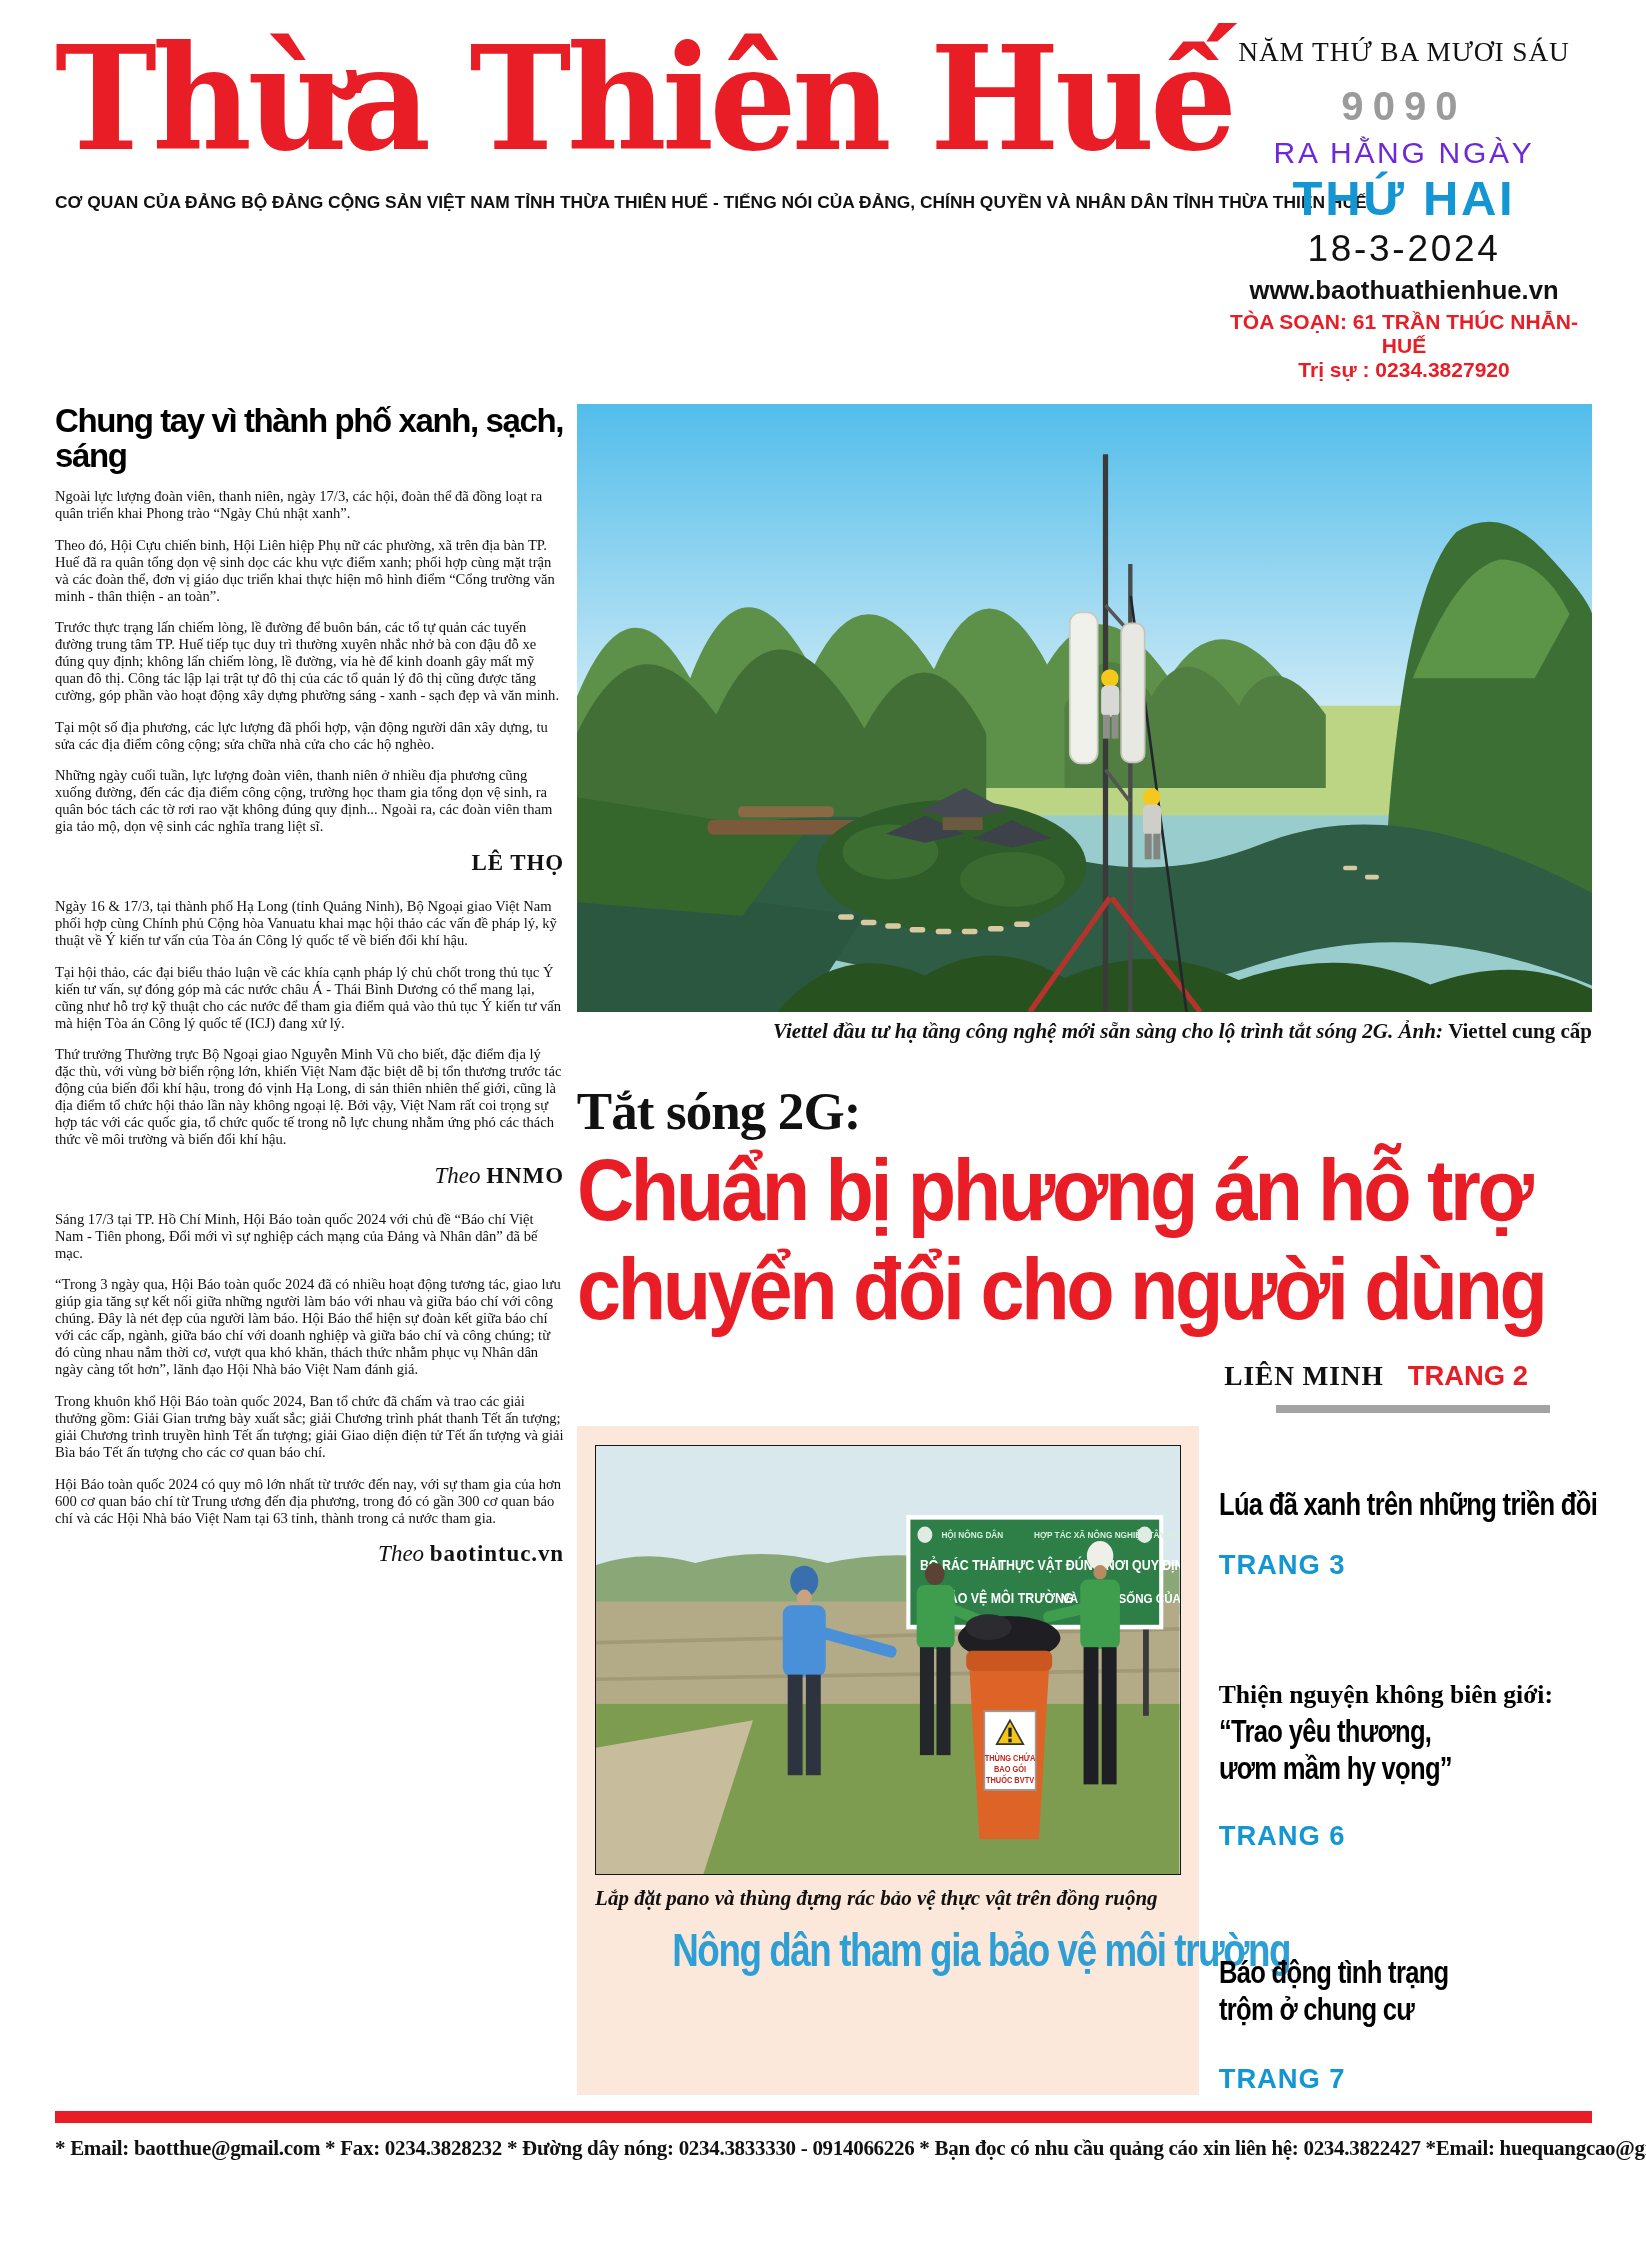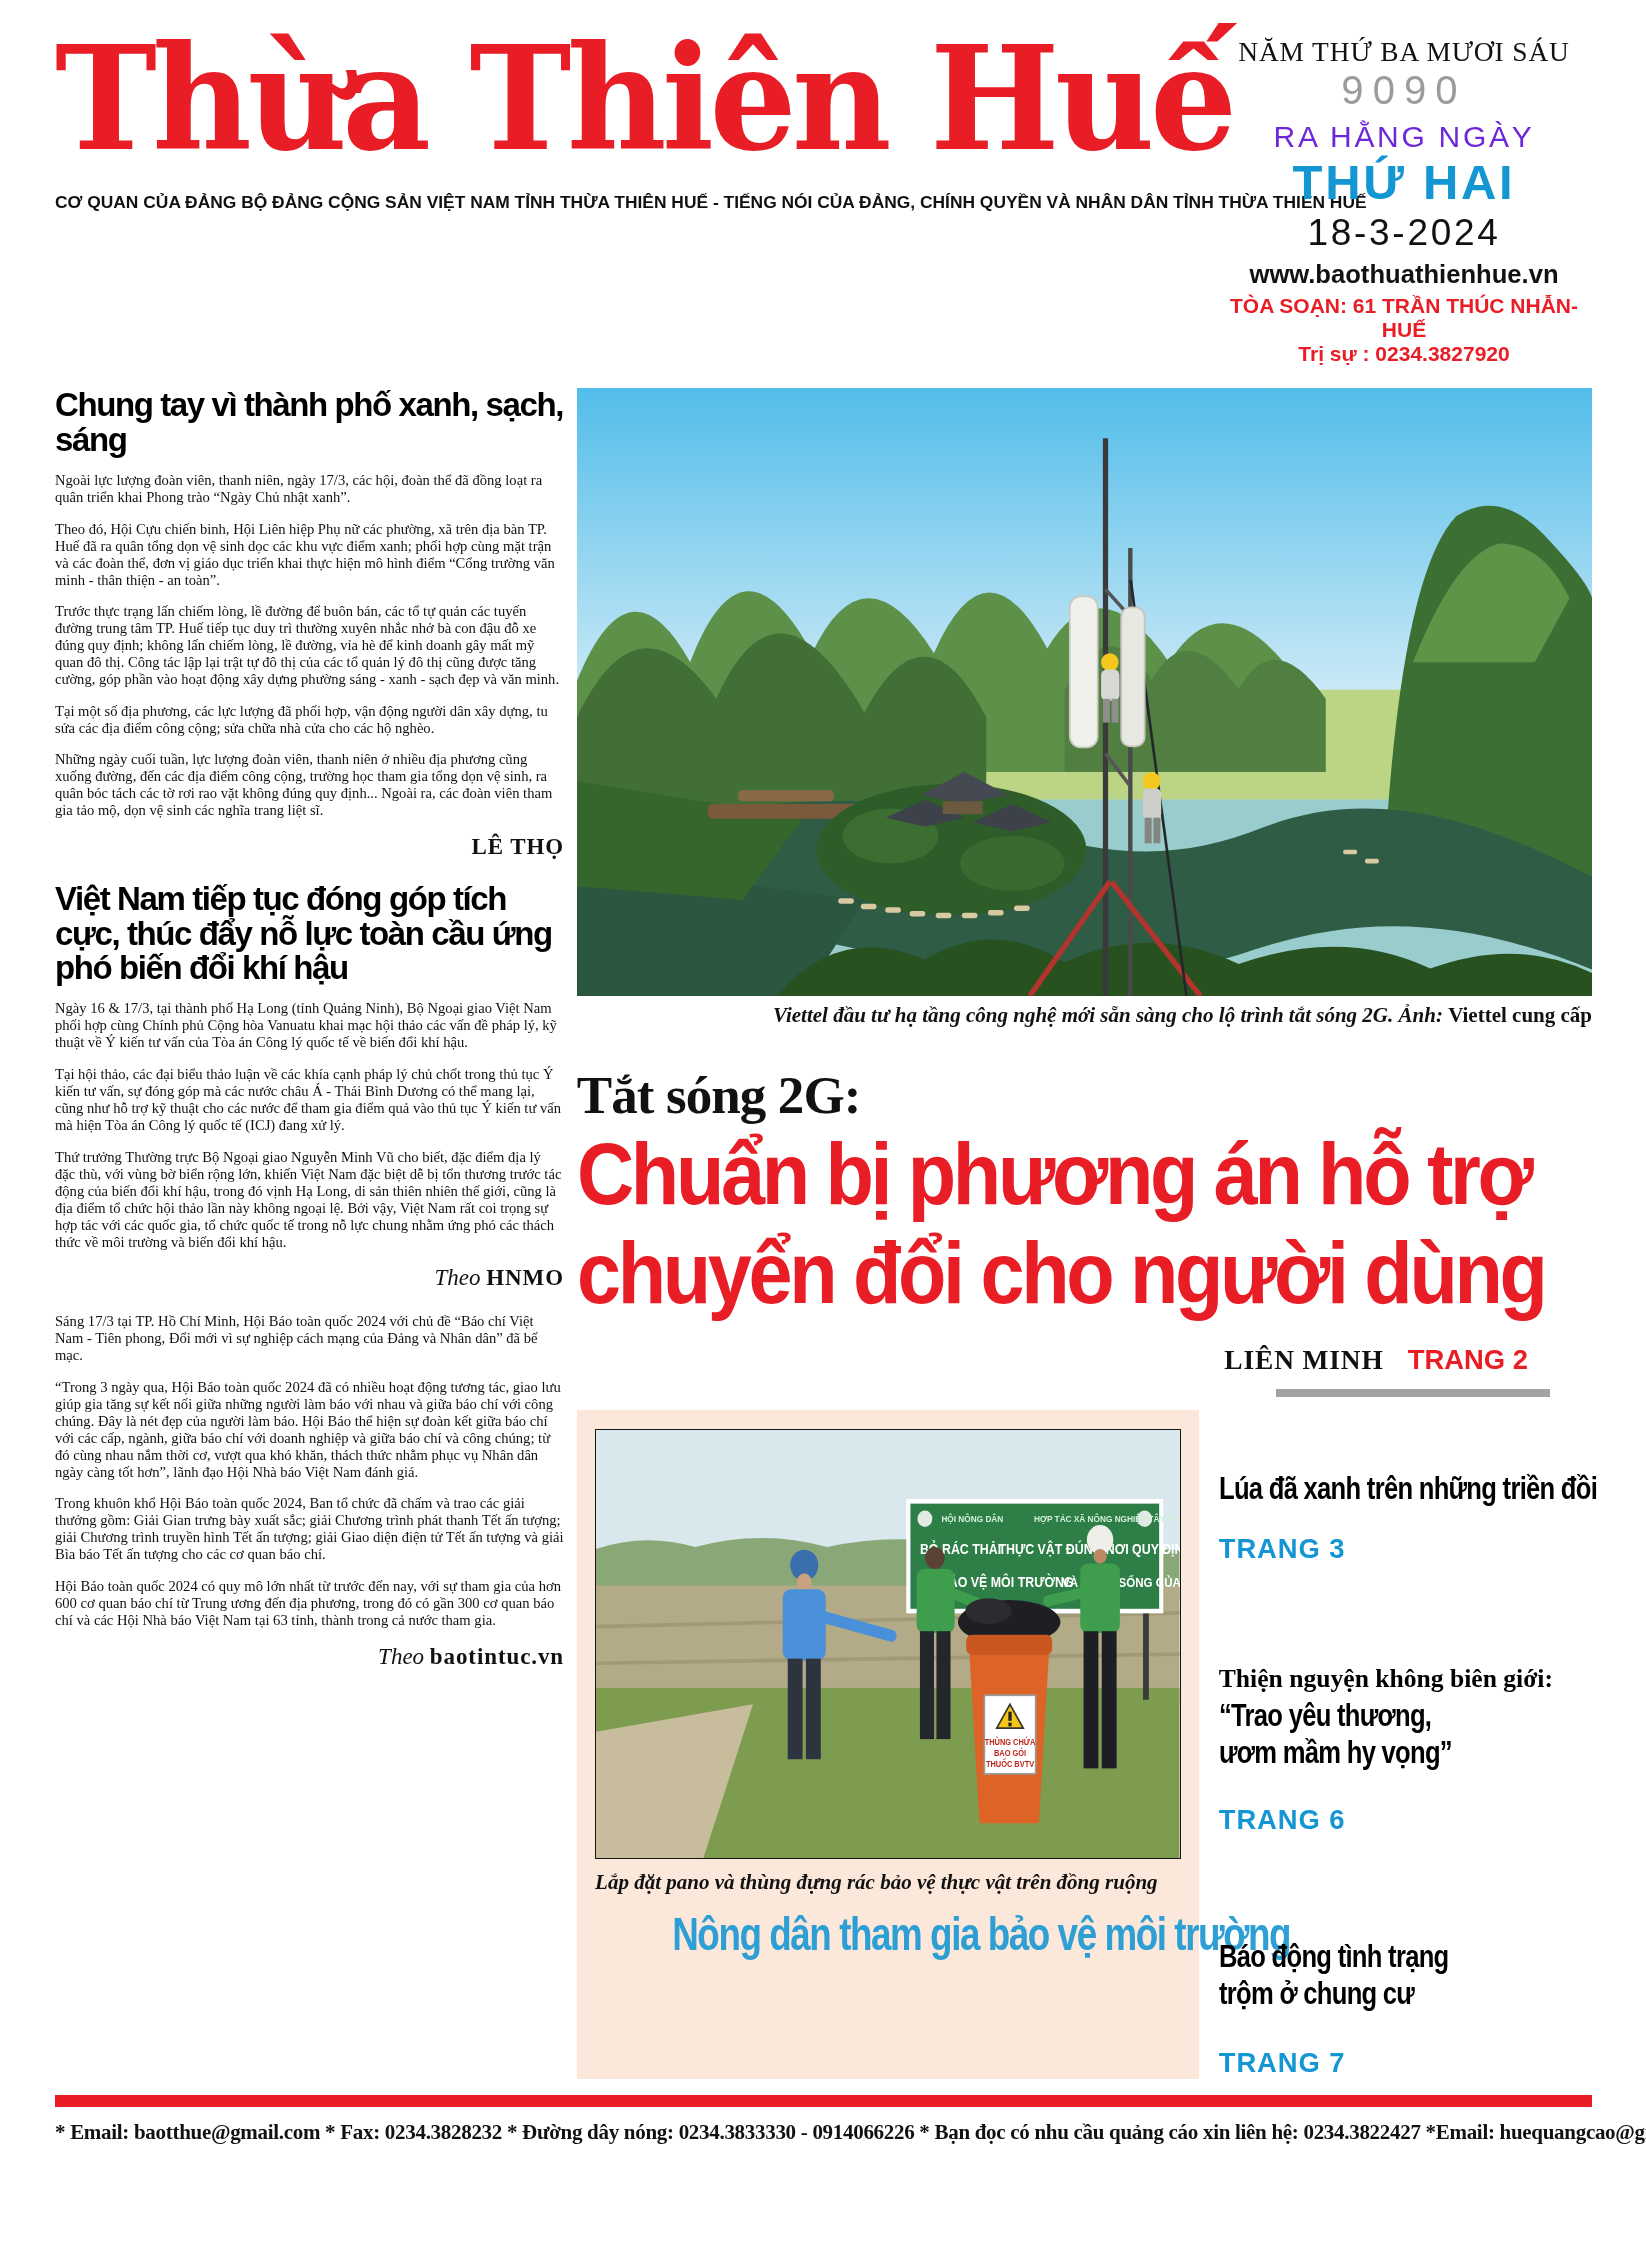--- a/index.html
+++ b/index.html
@@ -18,21 +18,21 @@
     font-size:137px;line-height:1.28;letter-spacing:-4.6px;
     transform:scaleY(1.05);transform-origin:50% 100%;
     white-space:nowrap;
   }
   .tagline{
     font-family:"Liberation Sans",sans-serif;font-weight:bold;
     font-size:17.4px;margin-top:1.8px;letter-spacing:0;white-space:nowrap;
   }
   .info-box{width:376px;flex:none;text-align:center;padding-top:37px;font-family:"Liberation Sans",sans-serif;}
   .ib-year{font-family:"Liberation Serif",serif;font-size:27.4px;letter-spacing:0.9px;}
-  .ib-issue{font-weight:normal;font-size:40px;color:#9b9b9b;letter-spacing:9.1px;margin-top:0px;}
+  .ib-issue{font-weight:bold;font-size:40px;color:#9b9b9b;letter-spacing:9.1px;margin-top:16px;}
   .ib-freq{font-size:30px;letter-spacing:2.7px;margin-top:7.3px;color:#6d28d9;}
   .ib-day{font-weight:bold;font-size:49px;color:#1496d3;letter-spacing:2.7px;margin-top:0px;}
   .ib-date{font-size:37px;letter-spacing:2.7px;margin-top:1.8px;}
   .ib-web{font-weight:bold;font-size:25.6px;margin-top:5.5px;}
   .ib-addr,.ib-phone{font-weight:bold;font-size:21px;color:#e81d25;margin-top:5.5px;}
   .ib-phone{margin-top:0px;}
 
   
   .content{display:flex;gap:12.8px;margin-top:22px;}
   .left-col{width:509px;flex:none;}
@@ -132,21 +132,20 @@
         <p>Theo đó, Hội Cựu chiến binh, Hội Liên hiệp Phụ nữ các phường, xã trên địa bàn TP. Huế đã ra quân tổng dọn vệ sinh dọc các khu vực điểm xanh; phối hợp cùng mặt trận và các đoàn thể, đơn vị giáo dục triển khai thực hiện mô hình điểm “Cổng trường văn minh - thân thiện - an toàn”.</p>
         <p>Trước thực trạng lấn chiếm lòng, lề đường để buôn bán, các tổ tự quản các tuyến đường trung tâm TP. Huế tiếp tục duy trì thường xuyên nhắc nhở bà con đậu đỗ xe đúng quy định; không lấn chiếm lòng, lề đường, vỉa hè để kinh doanh gây mất mỹ quan đô thị. Công tác lập lại trật tự đô thị của các tổ quản lý đô thị cũng được tăng cường, góp phần vào hoạt động xây dựng phường sáng - xanh - sạch đẹp và văn minh.</p>
         <p>Tại một số địa phương, các lực lượng đã phối hợp, vận động người dân xây dựng, tu sửa các địa điểm công cộng; sửa chữa nhà cửa cho các hộ nghèo.</p>
         <p>Những ngày cuối tuần, lực lượng đoàn viên, thanh niên ở nhiều địa phương cũng xuống đường, đến các địa điểm công cộng, trường học tham gia tổng dọn vệ sinh, ra quân bóc tách các tờ rơi rao vặt không đúng quy định... Ngoài ra, các đoàn viên tham gia tảo mộ, dọn vệ sinh các nghĩa trang liệt sĩ.</p>
         <div class="byline-row">
           <span class="byline-name">LÊ THỌ</span>
         </div>
       </article>
 
       <article>
-        <h2 class="article-title">Việt Nam tiếp tục đóng góp tích cực, thúc đẩy nỗ lực toàn cầu ứng phó biến đổi khí hậu</h2>
         <p>Ngày 16 &amp; 17/3, tại thành phố Hạ Long (tỉnh Quảng Ninh), Bộ Ngoại giao Việt Nam phối hợp cùng Chính phủ Cộng hòa Vanuatu khai mạc hội thảo các vấn đề pháp lý, kỹ thuật về Ý kiến tư vấn của Tòa án Công lý quốc tế về biến đổi khí hậu.</p>
         <p>Tại hội thảo, các đại biểu thảo luận về các khía cạnh pháp lý chủ chốt trong thủ tục Ý kiến tư vấn, sự đóng góp mà các nước châu Á - Thái Bình Dương có thể mang lại, cũng như hỗ trợ kỹ thuật cho các nước để tham gia điểm quả vào thủ tục Ý kiến tư vấn mà hiện Tòa án Công lý quốc tế (ICJ) đang xử lý.</p>
         <p>Thứ trưởng Thường trực Bộ Ngoại giao Nguyễn Minh Vũ cho biết, đặc điểm địa lý đặc thù, với vùng bờ biển rộng lớn, khiến Việt Nam đặc biệt dễ bị tổn thương trước tác động của biến đổi khí hậu, trong đó vịnh Hạ Long, di sản thiên nhiên thế giới, cũng là địa điểm tổ chức hội thảo lần này không ngoại lệ. Bởi vậy, Việt Nam rất coi trọng sự hợp tác với các quốc gia, tổ chức quốc tế trong nỗ lực chung nhằm ứng phó các thách thức về môi trường và biến đổi khí hậu.</p>
         <div class="byline-row">
           <span class="byline-prefix">Theo </span><span class="byline-name">HNMO</span>
         </div>
       </article>
 
       <article>
         <p>Sáng 17/3 tại TP. Hồ Chí Minh, Hội Báo toàn quốc 2024 với chủ đề “Báo chí Việt Nam - Tiên phong, Đổi mới vì sự nghiệp cách mạng của Đảng và Nhân dân” đã bế mạc.</p>

